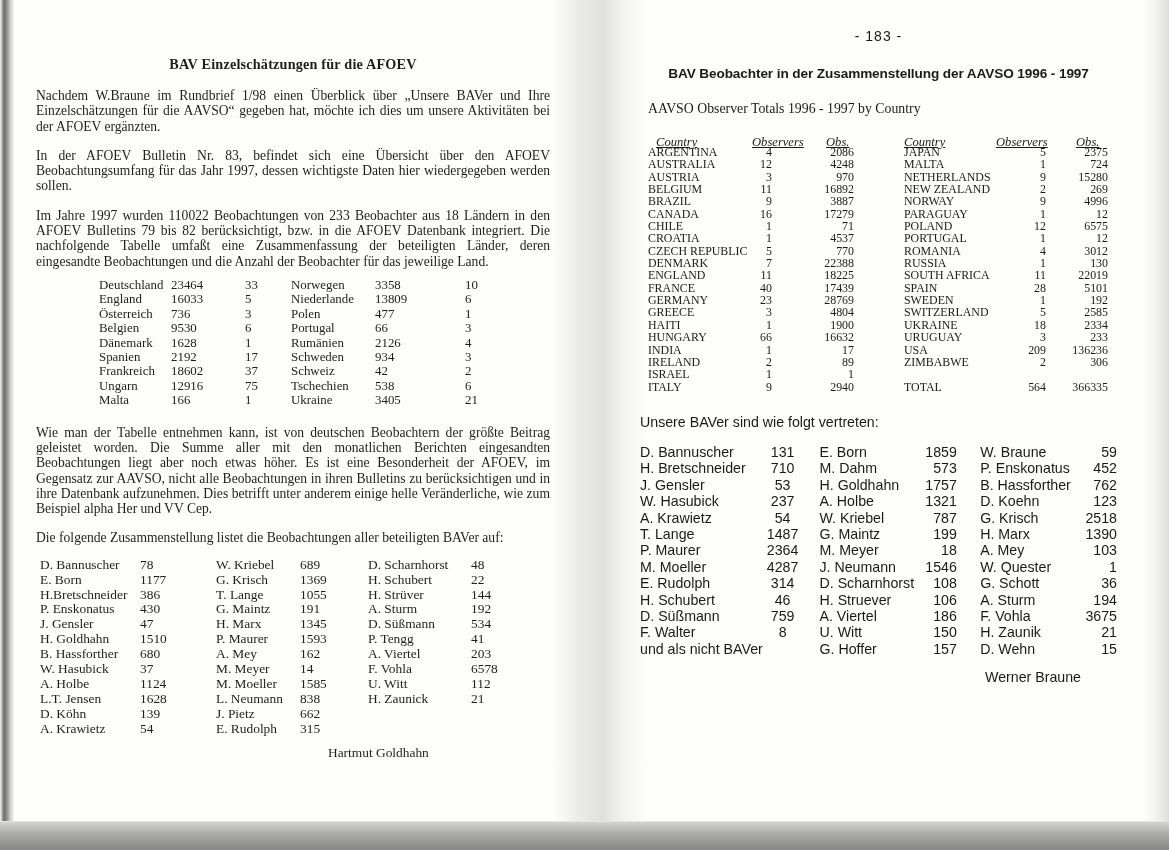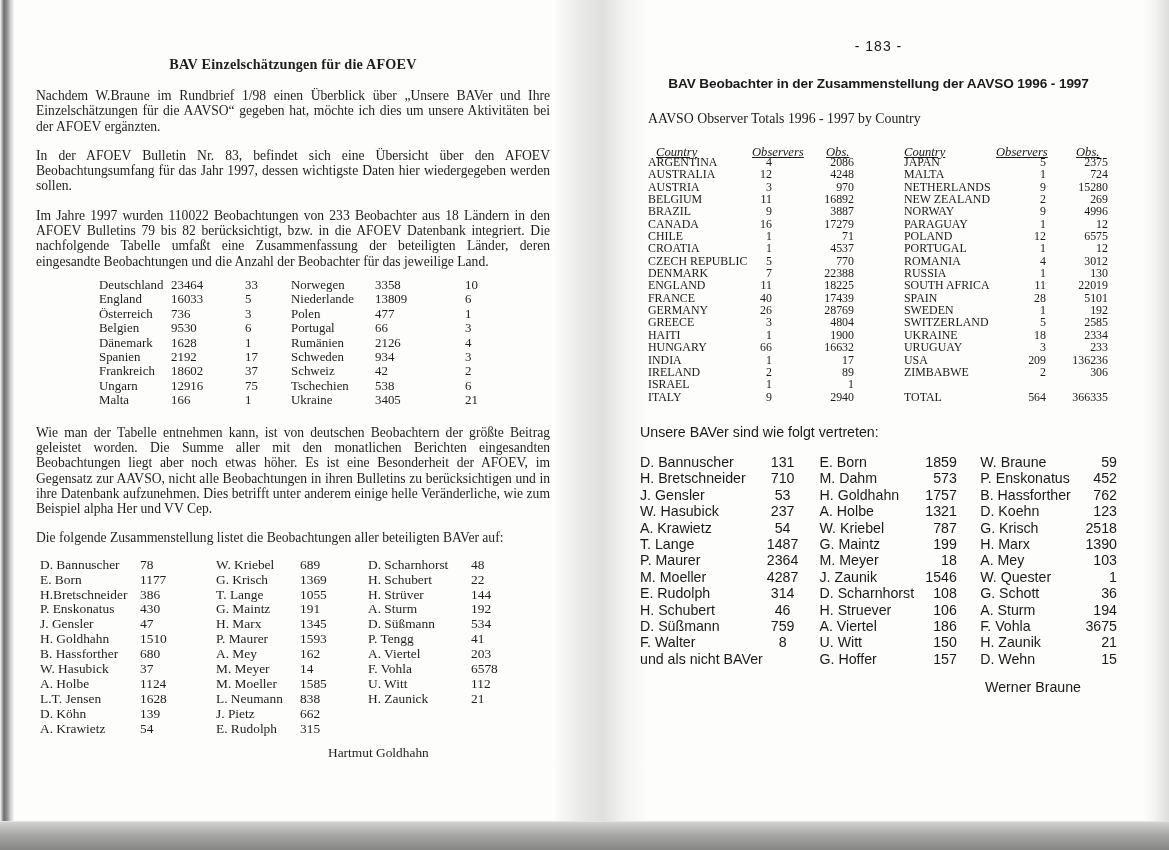--- a/index.html
+++ b/index.html
@@ -19,21 +19,21 @@
     background:linear-gradient(90deg,rgba(90,90,90,0) 0%,rgba(110,110,110,0.14) 30%,rgba(120,120,120,0.22) 52%,rgba(130,130,130,0.08) 75%,rgba(0,0,0,0) 100%);}
   .edge-right{position:absolute;right:0;top:0;width:26px;height:822px;
     background:linear-gradient(270deg,rgba(140,140,140,0.28) 0%,rgba(160,160,160,0.10) 55%,rgba(0,0,0,0) 100%);}
 
   .page{position:absolute;top:18px;}
   .page-left{left:36px;width:514px;font-size:13.6px;}
   .page-right{left:640px;width:477px;font-family:"Liberation Sans", sans-serif;font-size:13.6px;color:#1a1a1a;}
 
   .pnum{text-align:center;font-size:14.5px;letter-spacing:1px;}
   .page-left .pnum{margin-top:6px;}
-  .page-right .pnum{margin-top:20px;font-size:14px;}
+  .page-right .pnum{margin-top:10px;font-size:14px;}
 
   .ltitle{font-size:14.2px;font-weight:bold;text-align:center;margin:38px 0 0 0;letter-spacing:0.2px;}
   .lp{text-align:justify;line-height:15.3px;margin:14px 0 0 0;}
   .lp.first{margin-top:15px;}
 
   table{border-collapse:collapse;table-layout:fixed;}
   td{padding:0;white-space:nowrap;overflow:visible;vertical-align:top;}
 
   .country-table{margin:9px 0 0 63px;font-size:12.9px;}
   .country-table td{line-height:14.4px;}
@@ -424,21 +424,21 @@
           <td class="at-c1">FRANCE</td>
           <td class="at-o1">40</td>
           <td class="at-b1">17439</td>
           <td class="at-sp"></td>
           <td class="at-c2">SPAIN</td>
           <td class="at-o2">28</td>
           <td class="at-b2">5101</td>
         </tr>
           <tr>
           <td class="at-c1">GERMANY</td>
-          <td class="at-o1">26</td>
+          <td class="at-o1">23</td>
           <td class="at-b1">28769</td>
           <td class="at-sp"></td>
           <td class="at-c2">SWEDEN</td>
           <td class="at-o2">1</td>
           <td class="at-b2">192</td>
         </tr>
           <tr>
           <td class="at-c1">GREECE</td>
           <td class="at-o1">3</td>
           <td class="at-b1">4804</td>
@@ -575,21 +575,21 @@
           <td class="bl-n2">M. Meyer</td>
           <td class="bl-v2">18</td>
           <td class="bl-s2"></td>
           <td class="bl-n3">A. Mey</td>
           <td class="bl-v3">103</td>
         </tr>
           <tr>
           <td class="bl-n1">M. Moeller</td>
           <td class="bl-v1">4287</td>
           <td class="bl-s1"></td>
-          <td class="bl-n2">J. Zaunik</td>
+          <td class="bl-n2">J. Neumann</td>
           <td class="bl-v2">1546</td>
           <td class="bl-s2"></td>
           <td class="bl-n3">W. Quester</td>
           <td class="bl-v3">1</td>
         </tr>
           <tr>
           <td class="bl-n1">E. Rudolph</td>
           <td class="bl-v1">314</td>
           <td class="bl-s1"></td>
           <td class="bl-n2">D. Scharnhorst</td>

